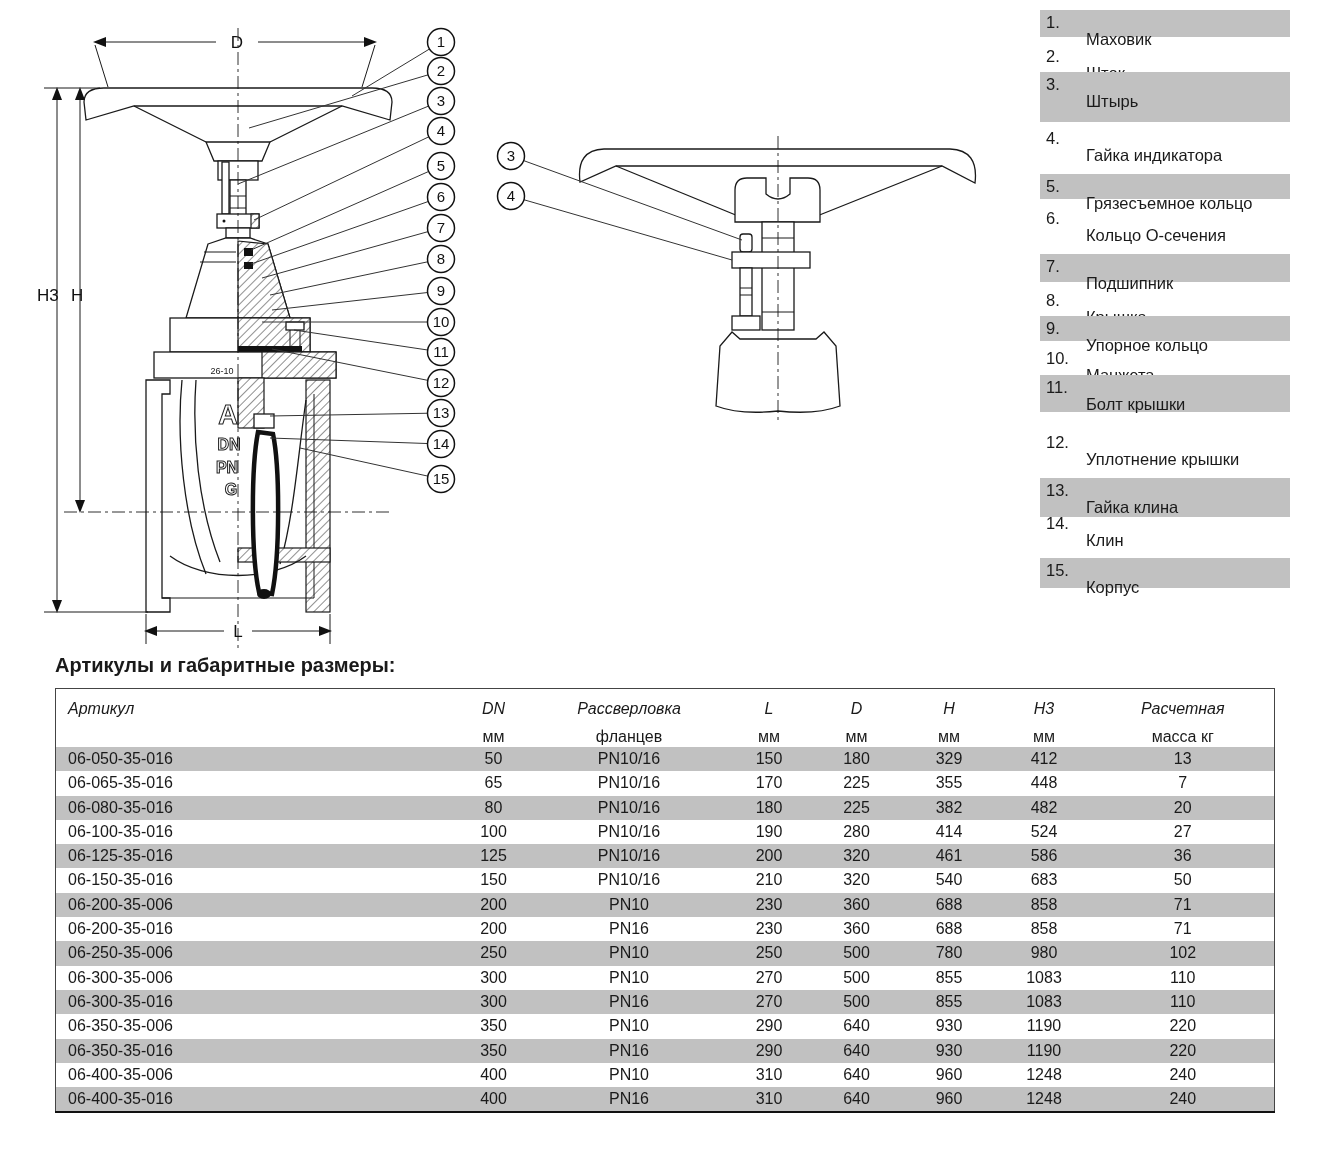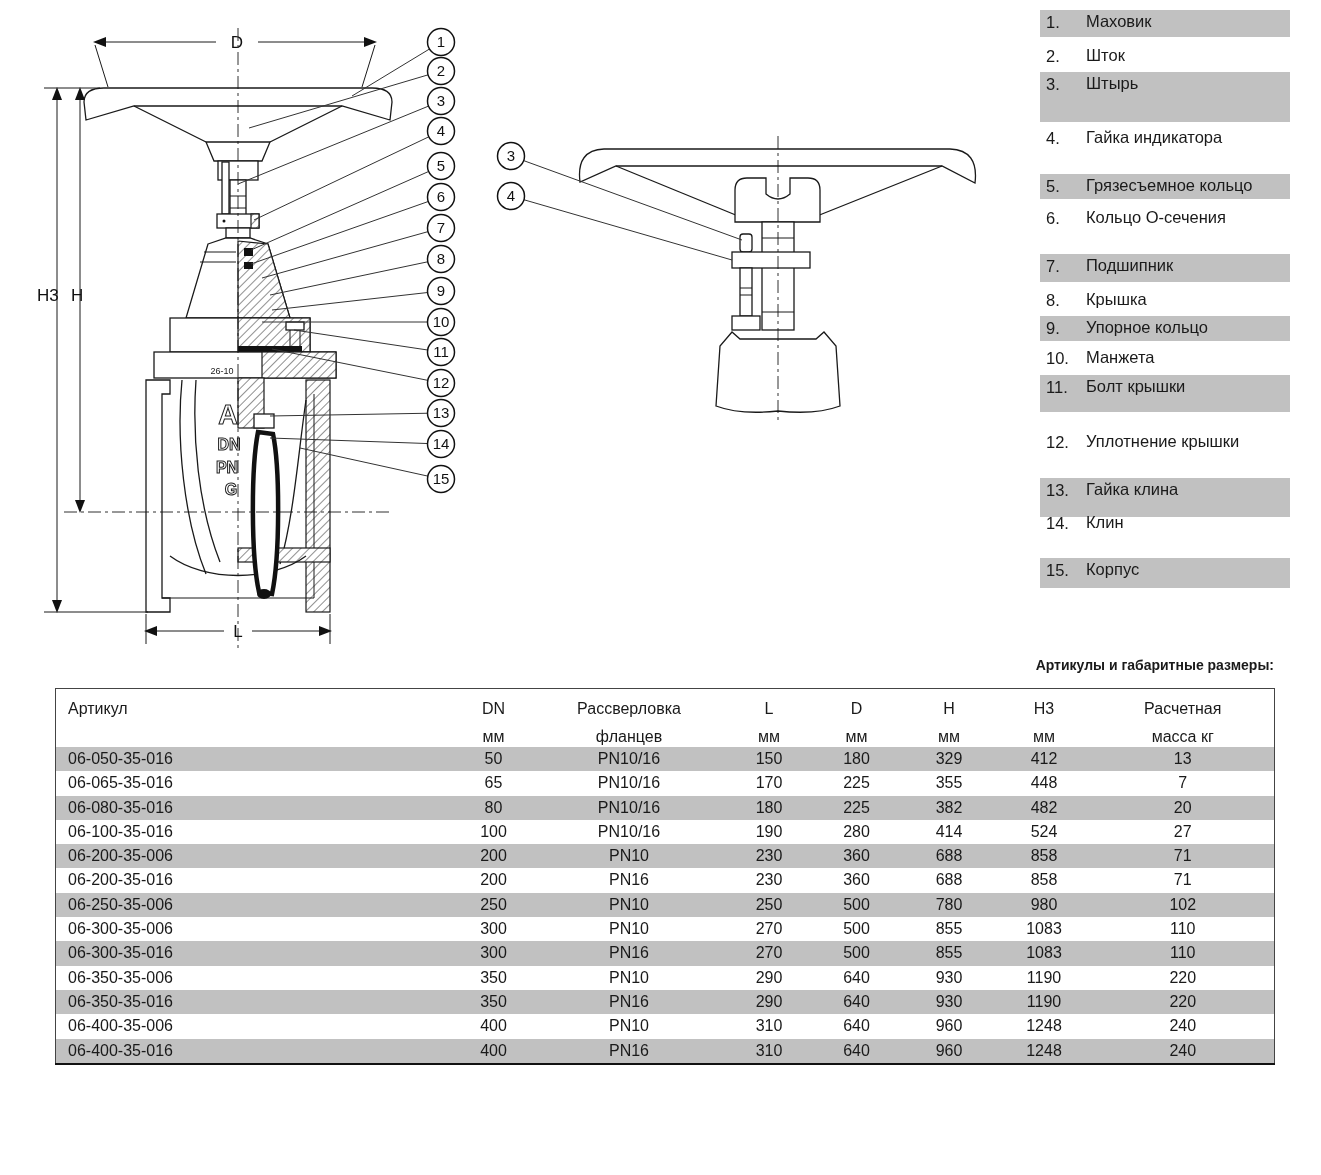--- a/index.html
+++ b/index.html
@@ -23,29 +23,29 @@
   .hollow{fill:#fff;stroke:#222;stroke-width:1;font-weight:bold;font-family:"Liberation Sans",sans-serif;}
   .leader{stroke:#333;stroke-width:1;fill:none;}
   .co-circle{fill:#fff;stroke:#111;stroke-width:1.5;}
   .co-num{font-size:15px;fill:#111;text-anchor:middle;font-family:"Liberation Sans",sans-serif;}
 
   
   .legend{left:1040px;top:0;width:250px;height:600px;}
   .legend-item{position:absolute;left:0;width:100%;box-sizing:border-box;font-size:16.5px;padding-top:3px;}
   .legend-item.hl{background:#c1c1c1;}
   .legend-item .num{position:absolute;left:6px;top:3px;}
-  .legend-item .lab{position:absolute;left:46px;top:2px;white-space:nowrap;}
+  .legend-item .lab{position:absolute;left:46px;top:20px;white-space:nowrap;}
 
   
   .tbl-wrap{left:55px;top:652px;width:1219px;}
-  .tbl-title{font-size:14px;font-weight:bold;height:36px;line-height:26px;text-align:right;}
+  .tbl-title{font-size:20px;font-weight:bold;height:36px;line-height:26px;}
   table.dims{border-collapse:collapse;table-layout:fixed;width:1219px;font-size:16px;
     border-left:1px solid #444;border-right:1px solid #444;border-top:1px solid #444;border-bottom:2px solid #111;}
   table.dims th{font-weight:normal;text-align:center;padding:0;line-height:20px;}
-  table.dims thead tr:first-child th{padding-top:10px;}
+  table.dims thead tr:first-child th{padding-top:10px;font-style:italic;}
   table.dims thead tr:last-child th{padding-top:8px;}
   table.dims td{height:24.3px;padding:0;text-align:center;line-height:24.3px;white-space:nowrap;}
   table.dims th:first-child, table.dims td:first-child{text-align:left;padding-left:12px;}
   table.dims tbody tr:nth-child(odd){background:#c1c1c1;}
 </style>
 </head>
 <body>
 
 <svg class="abs" style="left:0;top:0" width="480" height="660" viewBox="0 0 480 660">
   <defs>
@@ -390,20 +390,40 @@
           <td>06-100-35-016</td>
           <td>100</td>
           <td>PN10/16</td>
           <td>190</td>
           <td>280</td>
           <td>414</td>
           <td>524</td>
           <td>27</td>
         </tr>
         <tr>
+          <td>06-125-35-016</td>
+          <td>125</td>
+          <td>PN10/16</td>
+          <td>200</td>
+          <td>320</td>
+          <td>461</td>
+          <td>586</td>
+          <td>36</td>
+        </tr>
+        <tr>
+          <td>06-150-35-016</td>
+          <td>150</td>
+          <td>PN10/16</td>
+          <td>210</td>
+          <td>320</td>
+          <td>540</td>
+          <td>683</td>
+          <td>50</td>
+        </tr>
+        <tr>
           <td>06-200-35-006</td>
           <td>200</td>
           <td>PN10</td>
           <td>230</td>
           <td>360</td>
           <td>688</td>
           <td>858</td>
           <td>71</td>
         </tr>
         <tr>

